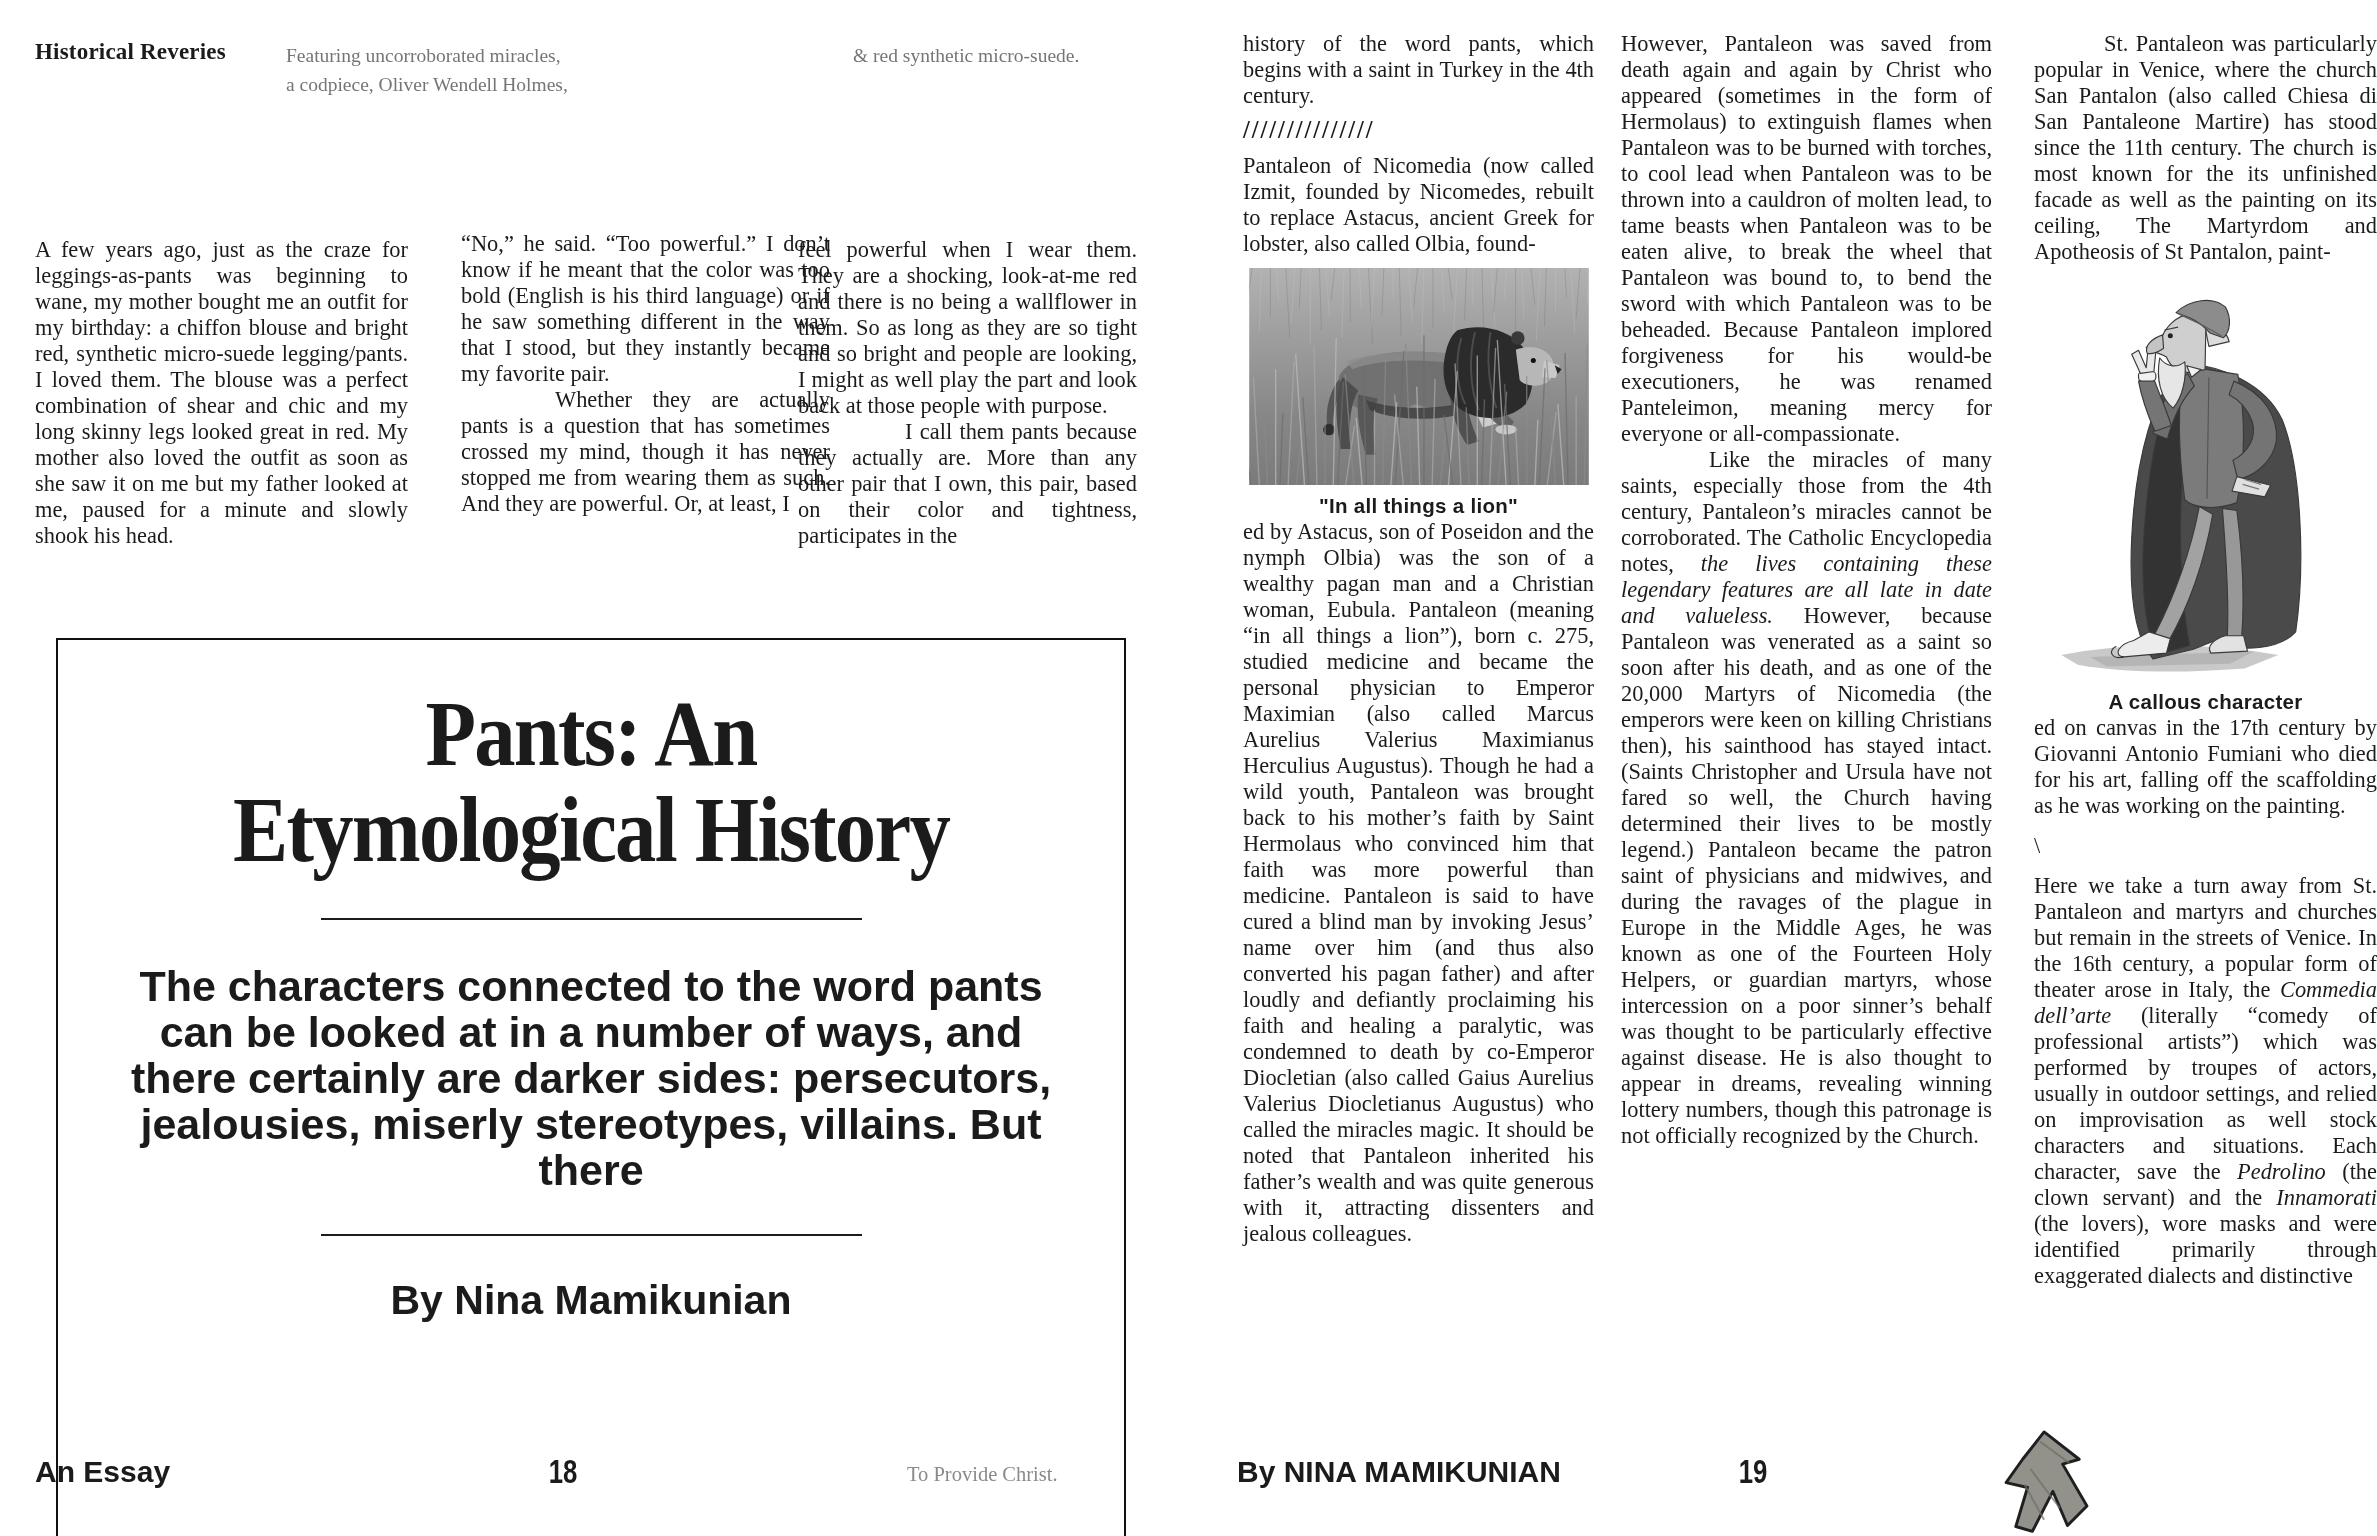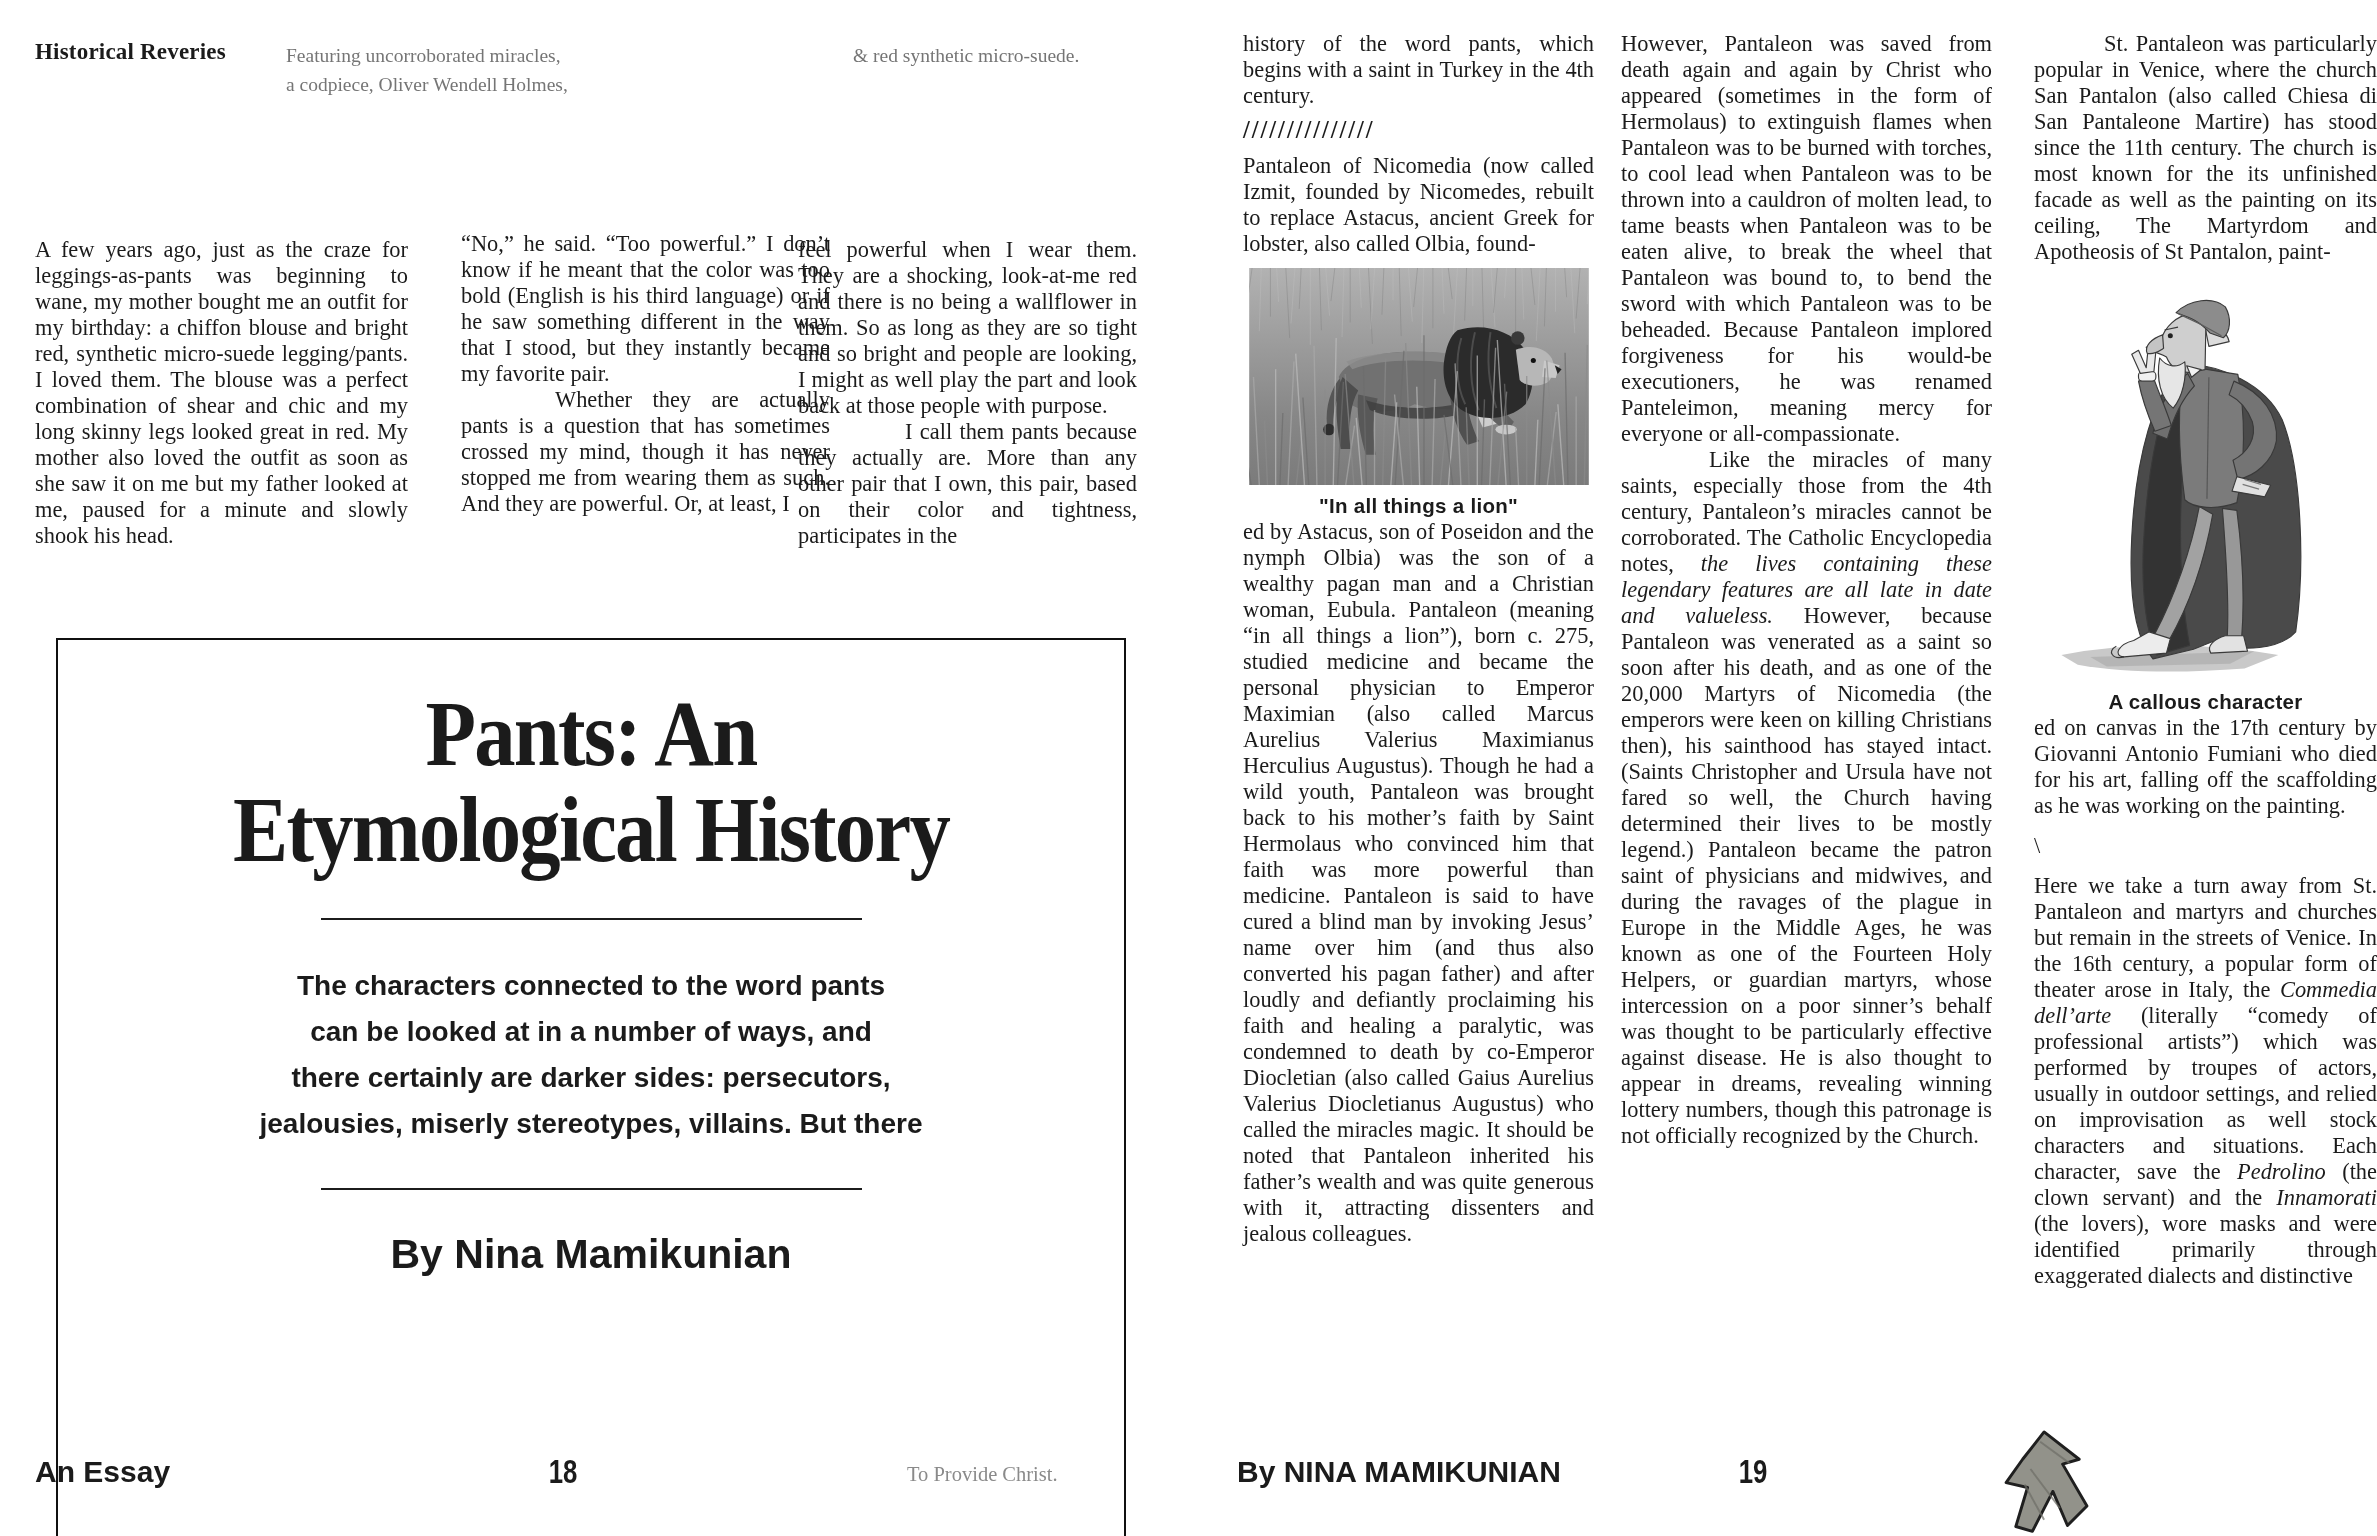--- a/index.html
+++ b/index.html
@@ -58,21 +58,21 @@
   #feature-title{
     margin-top:45px;
     font-family:"Liberation Serif",serif;font-weight:bold;
     font-size:94px;line-height:96px;letter-spacing:-2px;
     transform:scaleX(.88);transform-origin:center top;
   }
   .rule{width:541px;border:none;border-top:2.9px solid #1c1c1c;margin:41px auto 0;}
   #feature-deck{
     margin:43px auto 10px;width:985px;
     font-family:"Liberation Sans",sans-serif;font-weight:bold;
-    font-size:28px;line-height:46px;
+    font-size:43px;line-height:46px;
   }
   #feature-byline{
     margin-top:41px;
     font-family:"Liberation Sans",sans-serif;font-weight:bold;font-size:41px;
   }
   
   .footer-sans{
     position:absolute;top:1455px;
     font-family:"Liberation Sans",sans-serif;font-weight:bold;font-size:30px;
   }

